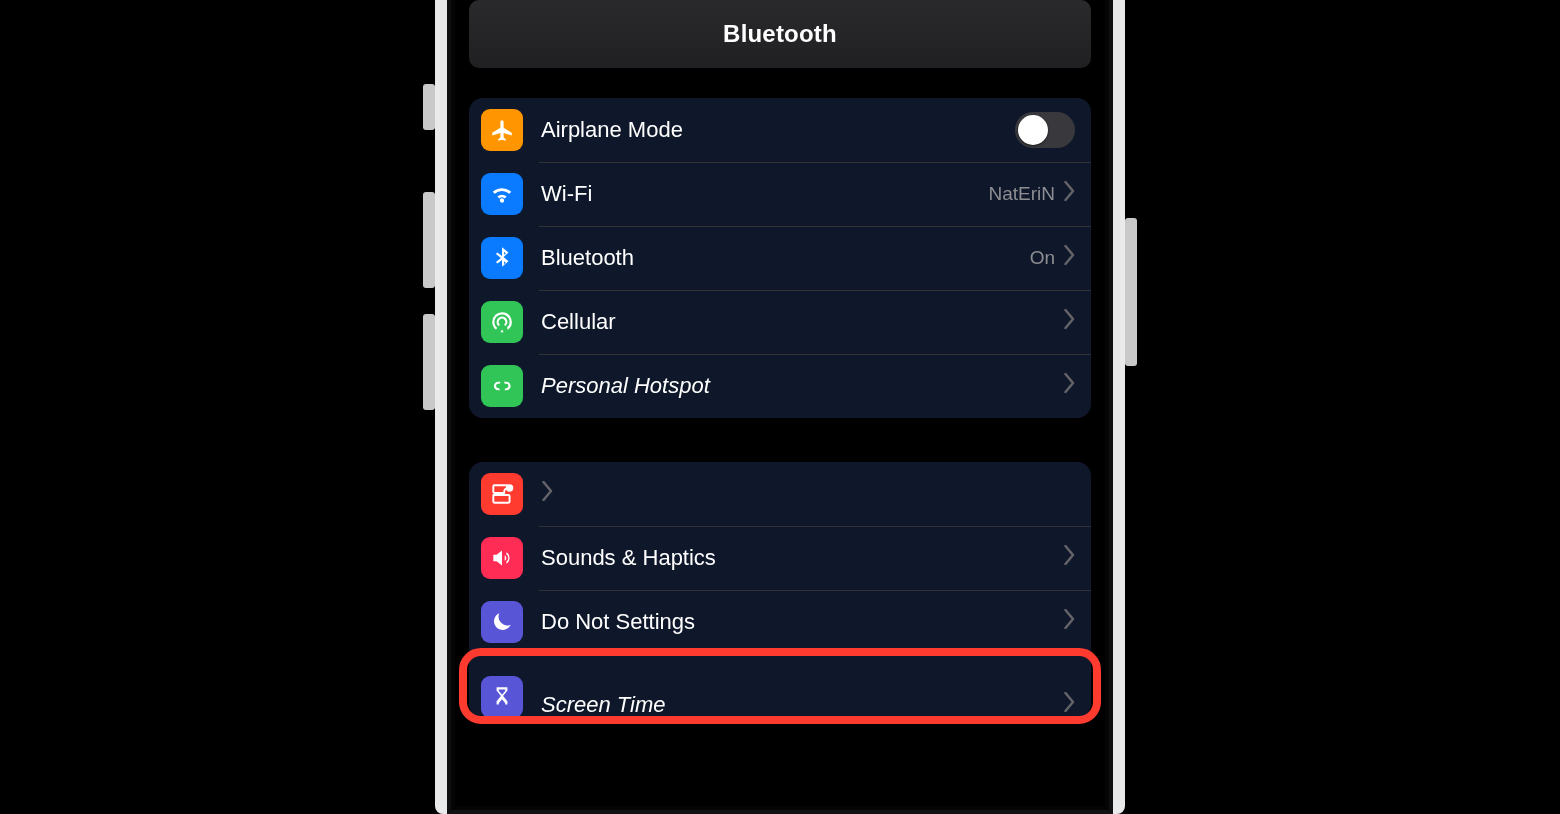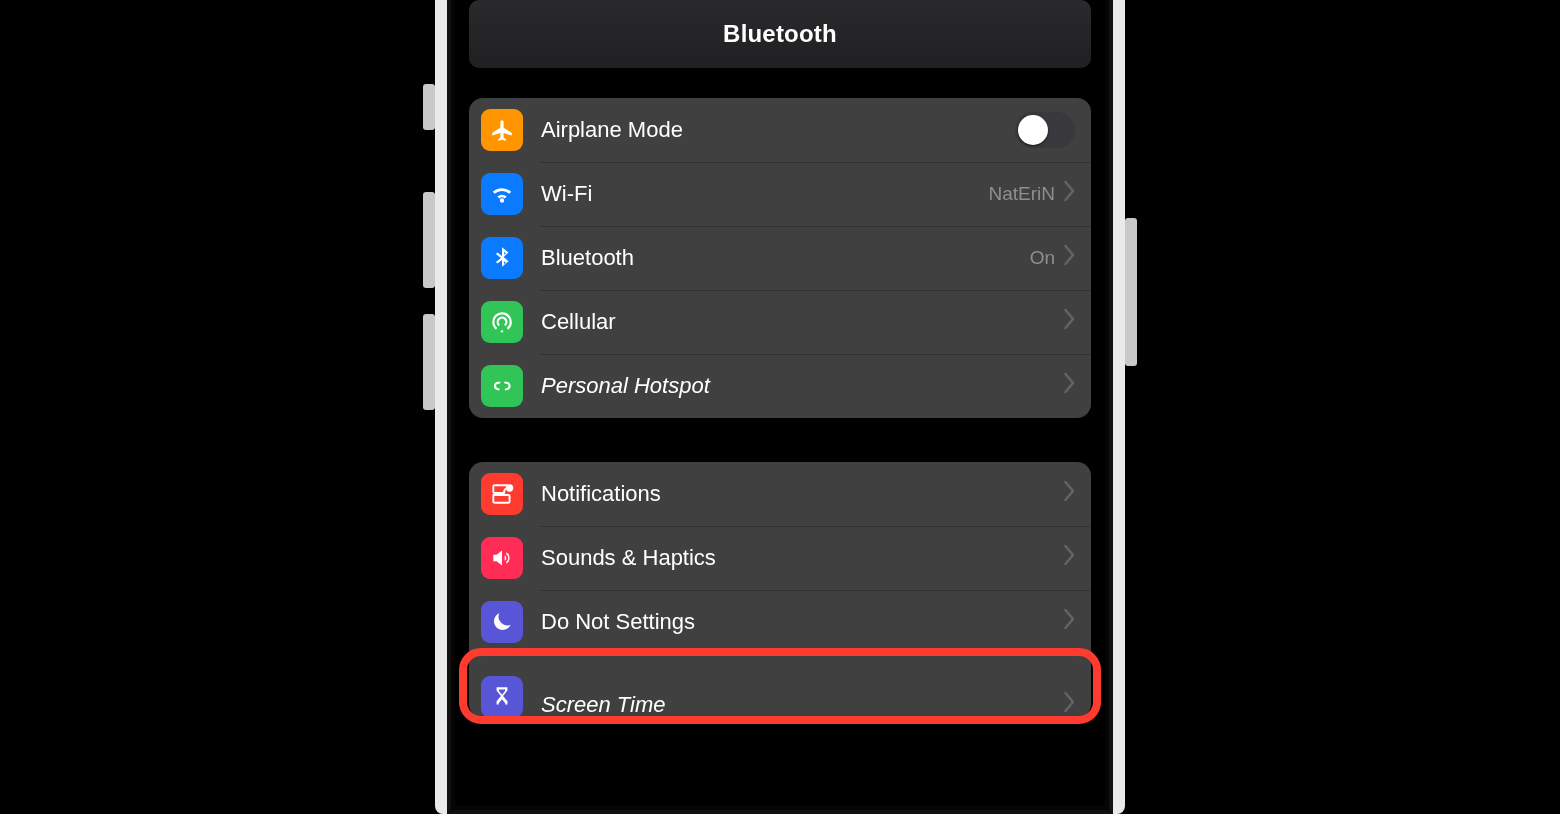--- a/index.html
+++ b/index.html
@@ -40,21 +40,21 @@
       border-radius: 10px;
       background: linear-gradient(180deg,#2a2a2c 0%,#202023 100%);
       display: flex; align-items: center; justify-content: center;
     }
     .navbar-title {
       color: #fff; font-size: 24px; font-weight: 700; letter-spacing: .2px;
     }
     
     .group {
       margin: 30px 14px 0 14px;
-      background: #404040;
+      background: #0f172a;
       border-radius: 14px;
       overflow: visible;
     }
     .group.padless-top { margin-top: 44px; }
     .row {
       display: flex; align-items: center;
       height: 64px; padding: 0 16px 0 12px;
       position: relative;
       color: #fff; font-size: 22px; font-weight: 400;
     }
@@ -174,21 +174,20 @@
 
     <div class="group padless-top">
 
       <div class="row">
         <div class="icon-box" style="background:#ff3b30">
           <svg viewBox="0 0 24 24">
               <path d="M5 4h12a1 1 0 0 1 1 1v1.1A4 4 0 0 0 14.1 11H5a1 1 0 0 1-1-1V5a1 1 0 0 1 1-1zm14 0a2.5 2.5 0 1 1 0 5 2.5 2.5 0 0 1 0-5zM4 13h14a1 1 0 0 1 1 1v5a1 1 0 0 1-1 1H5a1 1 0 0 1-1-1v-5a1 1 0 0 1 1-1z" fill="none" stroke="#fff" stroke-width="1.8" stroke-linejoin="round"></path>
               <circle cx="19" cy="6.5" r="2.6" fill="#fff"></circle>
             </svg>
         </div>
-        <span class="label">Notifications</span>
         <span class="chevron"><svg viewBox="0 0 12 20">
               <path d="M2.5 1 10 10l-7.5 9" stroke="#636368" stroke-width="2.5" fill="none" stroke-linecap="round" stroke-linejoin="round"></path>
             </svg></span>
       </div>
 
       <div class="row">
         <div class="icon-box" style="background:#ff2d55">
           <svg viewBox="0 0 24 24">
               <path d="M4 9h3l5-4v14l-5-4H4V9zm12 3a3 3 0 0 0-1.5-2.6v5.2A3 3 0 0 0 16 12zm3 0a6 6 0 0 0-3-5.2v1.7a4.3 4.3 0 0 1 0 7v1.7A6 6 0 0 0 19 12z"></path>
             </svg>

